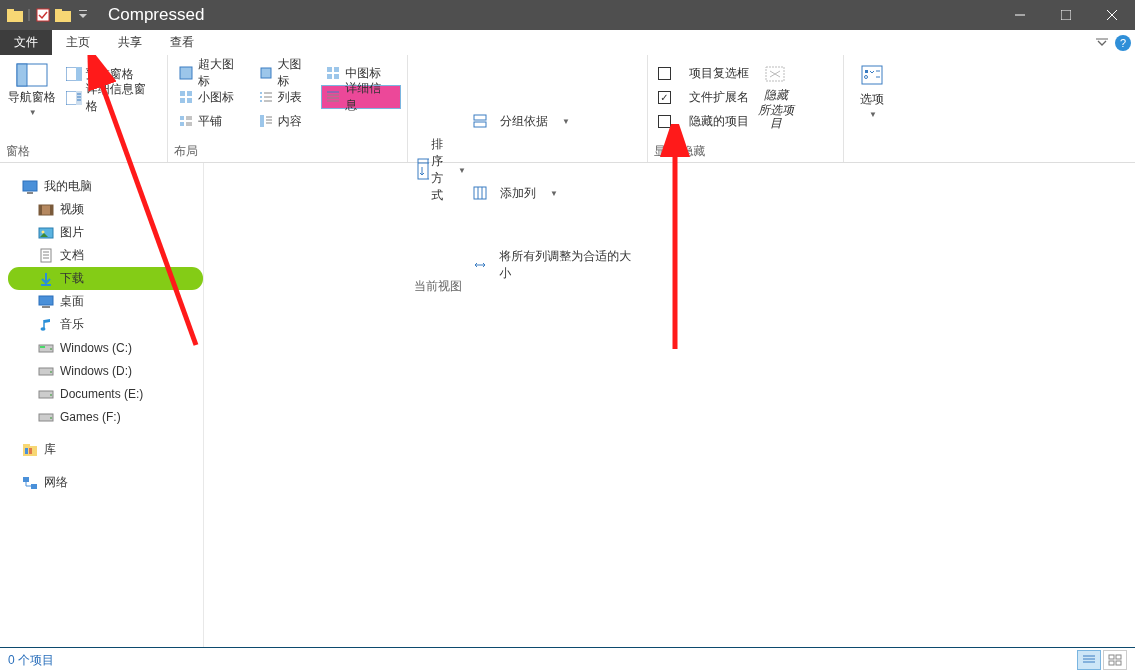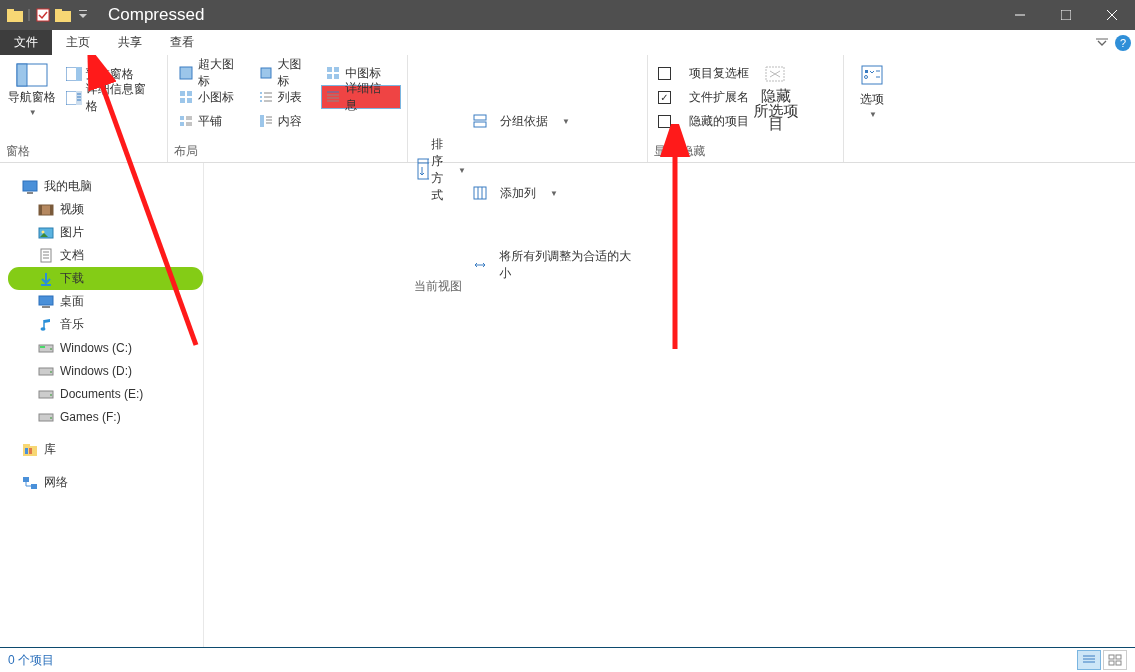--- a/index.html
+++ b/index.html
@@ -33,33 +33,33 @@
 .g1 .big { display:flex; flex-direction:column; align-items:center; justify-content:flex-start; width:52px; padding-top:4px; gap:2px; }
 .g1 .big svg { width:32px; height:24px; }
 .g1 .side { display:flex; flex-direction:column; gap:2px; padding-top:4px; margin-left:4px; }
 .g1 .siderow { display:flex; align-items:center; gap:4px; height:22px; padding:0 4px; }
 .glyph { width:16px; height:16px; display:flex; align-items:center; justify-content:center; }
 
 
 .g2 .cols { display:flex; gap:0; padding-top:2px; }
 .g2 .col { display:flex; flex-direction:column; }
 .g2 .litem { display:flex; align-items:center; height:24px; padding:0 8px 0 4px; gap:4px; }
-.g2 .litem.sel { background:#ef4444; border:1px solid #7ab5e0; height:24px; padding:0 7px 0 3px; }
+.g2 .litem.sel { background:#ec4899; border:1px solid #7ab5e0; height:24px; padding:0 7px 0 3px; }
 
 
 .g3 .big3 { display:flex; flex-direction:row; align-items:center; width:52px; padding-top:4px; gap:2px; }
 .g3 .rows { display:flex; flex-direction:column; padding-top:2px; margin-left:2px; }
 .g3 .rrow { display:flex; align-items:center; height:24px; padding:0 4px; gap:12px;margin-top:48px; }
 
 
 .g4 .checks { display:flex; flex-direction:column; padding-top:2px; }
 .g4 .crow { display:flex; align-items:center; height:24px; gap:18px; padding:0 4px; }
 .g4 .cbox { width:13px; height:13px; border:1px solid #333; display:flex; align-items:center; justify-content:center; font-size:10px; }
 .g4 .bigcol { display:flex; flex-direction:column; align-items:center; width:46px; padding-top:4px; gap:2px; justify-content:flex-start; text-align:center; }
-.g4 .bigcol .lbl2 { font-size:15px; line-height:13px; }
+.g4 .bigcol .lbl2 { font-size:12px; line-height:13px;font-style:italic; }
 
 
 .g5 .bigcol { display:flex; flex-direction:column; align-items:center; width:46px; padding-top:4px; gap:2px; }
 
 .dd { font-size:8px; color:#666; margin-left:2px; }
 
 
 .main { display:flex; height:calc(672px - 30px - 25px - 108px - 25px); }
 .tree { width:204px; border-right:1px solid #e8e8e8; padding:12px 0 0 8px; overflow:hidden; }
 .tnode { display:flex; align-items:center; height:23px; gap:6px; padding-left:14px; }

